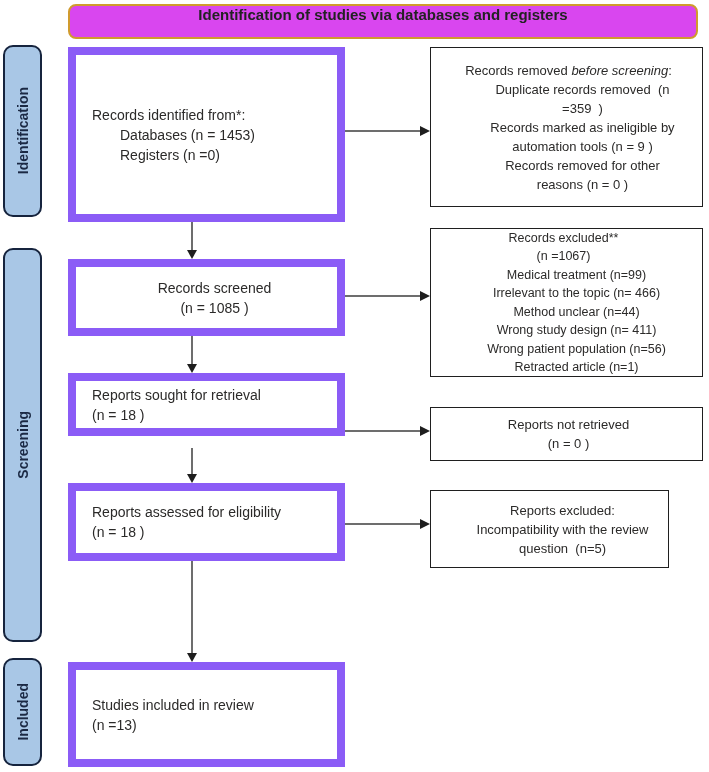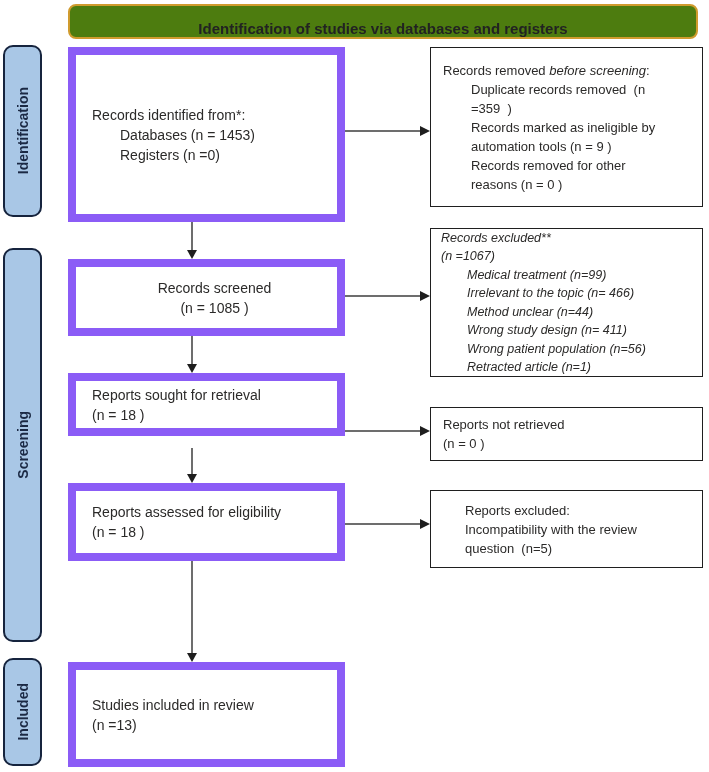--- a/index.html
+++ b/index.html
@@ -7,24 +7,24 @@
   .canvas {
     position: relative;
     width: 709px; height: 772px;
     background: #ffffff;
     font-family: "Liberation Sans", sans-serif;
     color: #2b2a29;
     overflow: hidden;
   }
   .banner {
     position: absolute; left: 68px; top: 4px; width: 630px; height: 35px;
-    background: #4d7c0f;
+    background: #d946ef;
     border: 2px solid #D09B2E;
     border-radius: 8px;
-    display: flex; align-items: flex-end; justify-content: center;
+    display: flex; align-items: flex-start; justify-content: center;
     font-weight: bold; font-size: 15px; color: #222222;
   }
   .stage {
     position: absolute; left: 3px; width: 39px;
     background: #A9C7E6;
     border: 2px solid #16243E;
     border-radius: 10px;
     display: flex; align-items: center; justify-content: center;
   }
   .stage .vtext {
@@ -39,26 +39,25 @@
     display: flex; flex-direction: column; justify-content: center;
   }
   .main-box {
     border: 8px solid #8b5cf6;
     padding: 6px 0 6px 16px;
     font-size: 14px; line-height: 20px;
   }
   .side-box {
     border: 1.6px solid #1F1F1F;
     padding: 6px 8px 6px 12px;
-    font-size: 13px; line-height: 19px;
+    font-size: 13px; line-height: 19px; text-align: center;
   }
   .side-box-sm {
     font-size: 12.5px; line-height: 18.5px;
     padding: 4px 16px 4px 10px;
-    font-style: italic;
   }
   .line { white-space: pre-wrap; }
   .indent { margin-left: 28px; }
   .indent-sm { margin-left: 26px; }
   .italic { font-style: italic; }
   svg.arrows {
     position: absolute; left: 0; top: 0;
     pointer-events: none;
   }
   svg.arrows line { stroke: #3d3d3d; stroke-width: 1.5; }
@@ -163,19 +162,19 @@
     <div class="line indent-sm">Wrong study design (n= 411)</div>
     <div class="line indent-sm">Wrong patient population (n=56)</div>
     <div class="line indent-sm">Retracted article (n=1)</div>
   </div>
 
   <div class="box side-box" style="left:430px; top:407px; width:273px; height:54px;">
     <div class="line">Reports not retrieved</div>
     <div class="line">(n = 0 )</div>
   </div>
 
-  <div class="box side-box" style="left:430px; top:490px; width:273px; height:78px;padding-left:34px;">
+  <div class="box side-box" style="left:430px; top:490px; width:239px; height:78px;padding-left:34px;">
     <div class="line">Reports excluded:</div>
     <div class="line">Incompatibility with the review
 question  (n=5)</div>
   </div>
 
 </div>
 
 </body></html>

